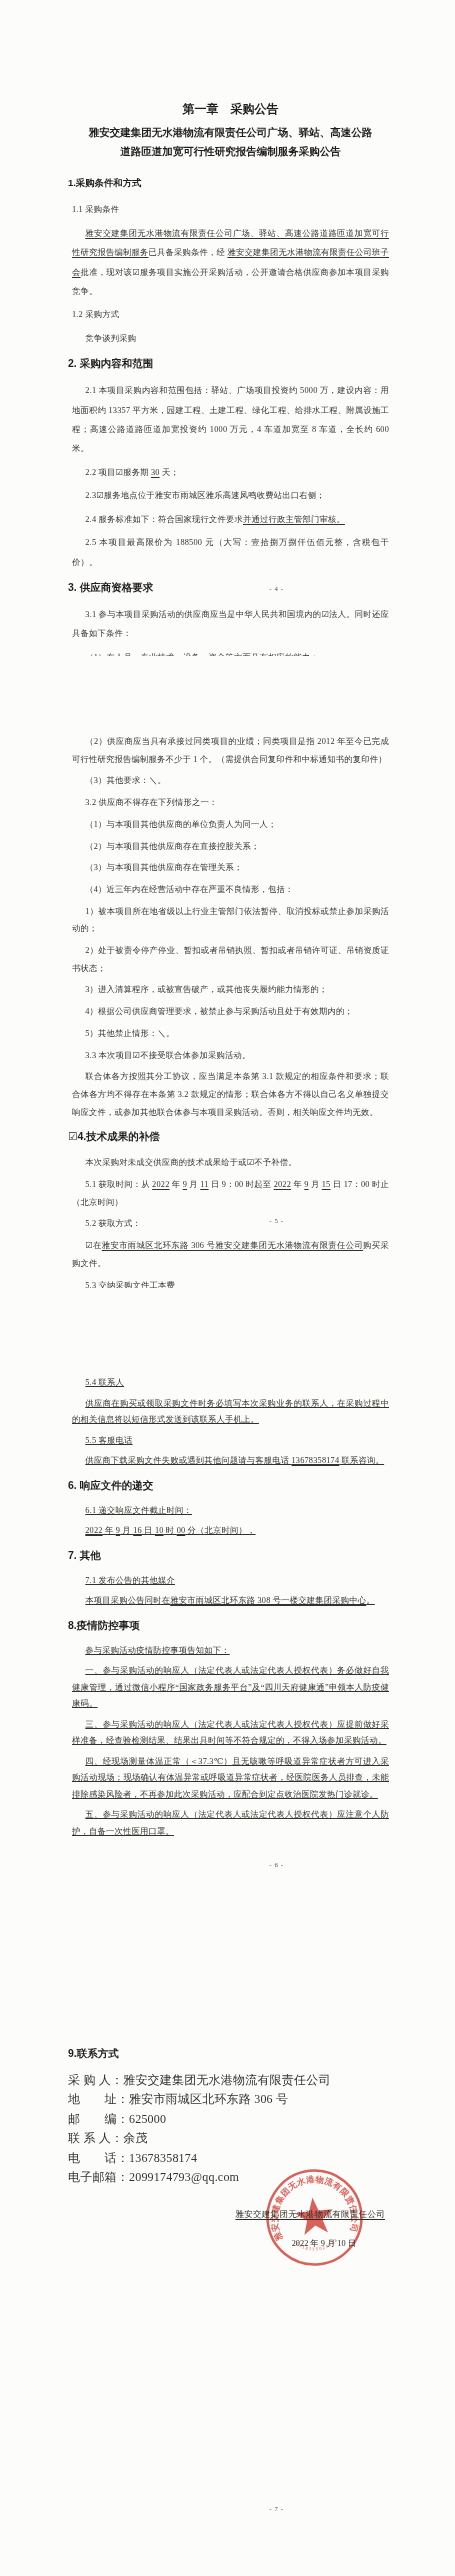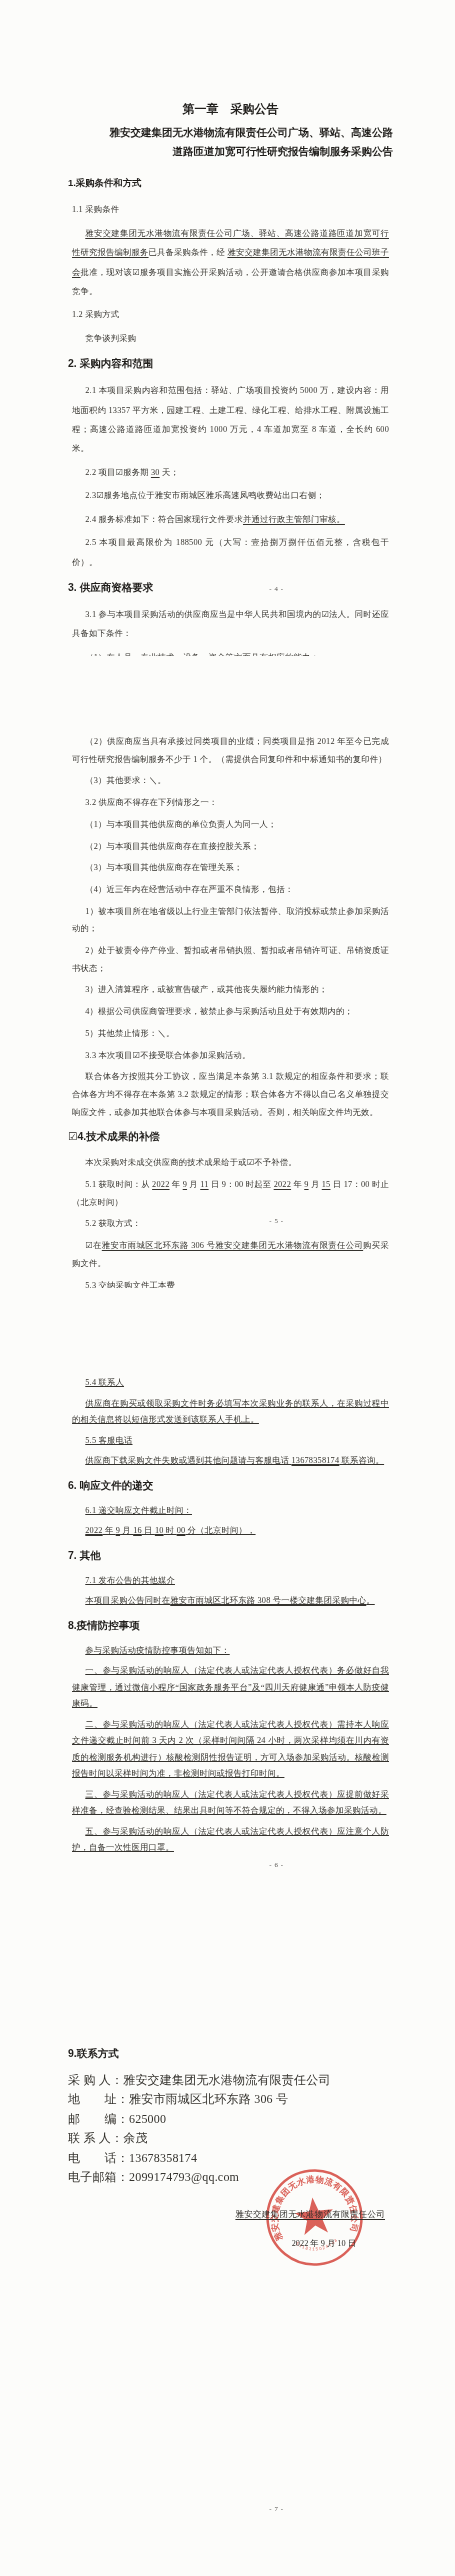--- a/index.html
+++ b/index.html
@@ -33,21 +33,21 @@
     font-weight:bold;
     text-align:center;
     color:#211f1c;
     line-height:17px;
   }
   .title{
     margin:0 0 15px 0;
     font-family:"Liberation Sans","DejaVu Sans",sans-serif;
     font-size:10.5px;
     font-weight:bold;
-    text-align:right;
+    text-align:center;
     color:#211f1c;
     line-height:19.4px;
   }
   .title .tline{display:block;}
 
   .hsec{
     margin:9px 0 10.3px 0;
     font-family:"Liberation Sans","DejaVu Sans",sans-serif;
     font-size:10.5px;
     font-weight:bold;
@@ -189,22 +189,22 @@
     <p class="body ind">6.1 递交响应文件截止时间：</p>
     <p class="body ind"><span class="u">2022</span><span> 年 </span><span class="u">9</span><span> 月 </span><span class="u">16</span><span> 日 </span><span class="u">10</span><span> 时 </span><span class="u">00</span><span> 分（北京时间），</span></p>
 
     <h3 class="hsec">7. 其他</h3>
     <p class="sub ind">7.1 发布公告的其他媒介</p>
     <p class="body ind"><span>本项目采购公告同时在</span><span class="u">雅安市雨城区北环东路 308 号一楼交建集团采购中心</span><span>。</span></p>
 
     <h3 class="hsec">8.疫情防控事项</h3>
     <p class="body ind">参与采购活动疫情防控事项告知如下：</p>
     <p class="body ind">一、参与采购活动的响应人（法定代表人或法定代表人授权代表）务必做好自我健康管理，通过微信小程序“国家政务服务平台”及“四川天府健康通”申领本人防疫健康码。</p>
-    <p class="body ind">二、参与采购活动的响应人（法定代表人或法定代表人授权代表）需持本人响应文件递交截止时间前 3 天内 2 次（采样时间间隔 24 小时，两次采样均须在川内有资质的检测服务机构进行）核酸检测阴性报告证明，方可入场参加采购活动。核酸检测报告时间以采样时间为准，非检测时间或报告打印时间。</p>
     <p class="body ind">三、参与采购活动的响应人（法定代表人或法定代表人授权代表）应提前做好采样准备，经查验检测结果、结果出具时间等不符合规定的，不得入场参加采购活动。</p>
+    <p class="body ind">四、经现场测量体温正常（＜37.3℃）且无咳嗽等呼吸道异常症状者方可进入采购活动现场；现场确认有体温异常或呼吸道异常症状者，经医院医务人员排查，未能排除感染风险者，不再参加此次采购活动，应配合到定点收治医院发热门诊就诊。</p>
     <p class="body ind">五、参与采购活动的响应人（法定代表人或法定代表人授权代表）应注意个人防护，自备一次性医用口罩。</p>
 
     <div class="footer">- 6 -</div>
   </section>
 
   <section class="page" id="p4">
     <h3 class="hsec">9.联系方式</h3>
 
     <div class="contact-row">
       <span class="label">采 购 人：</span>

